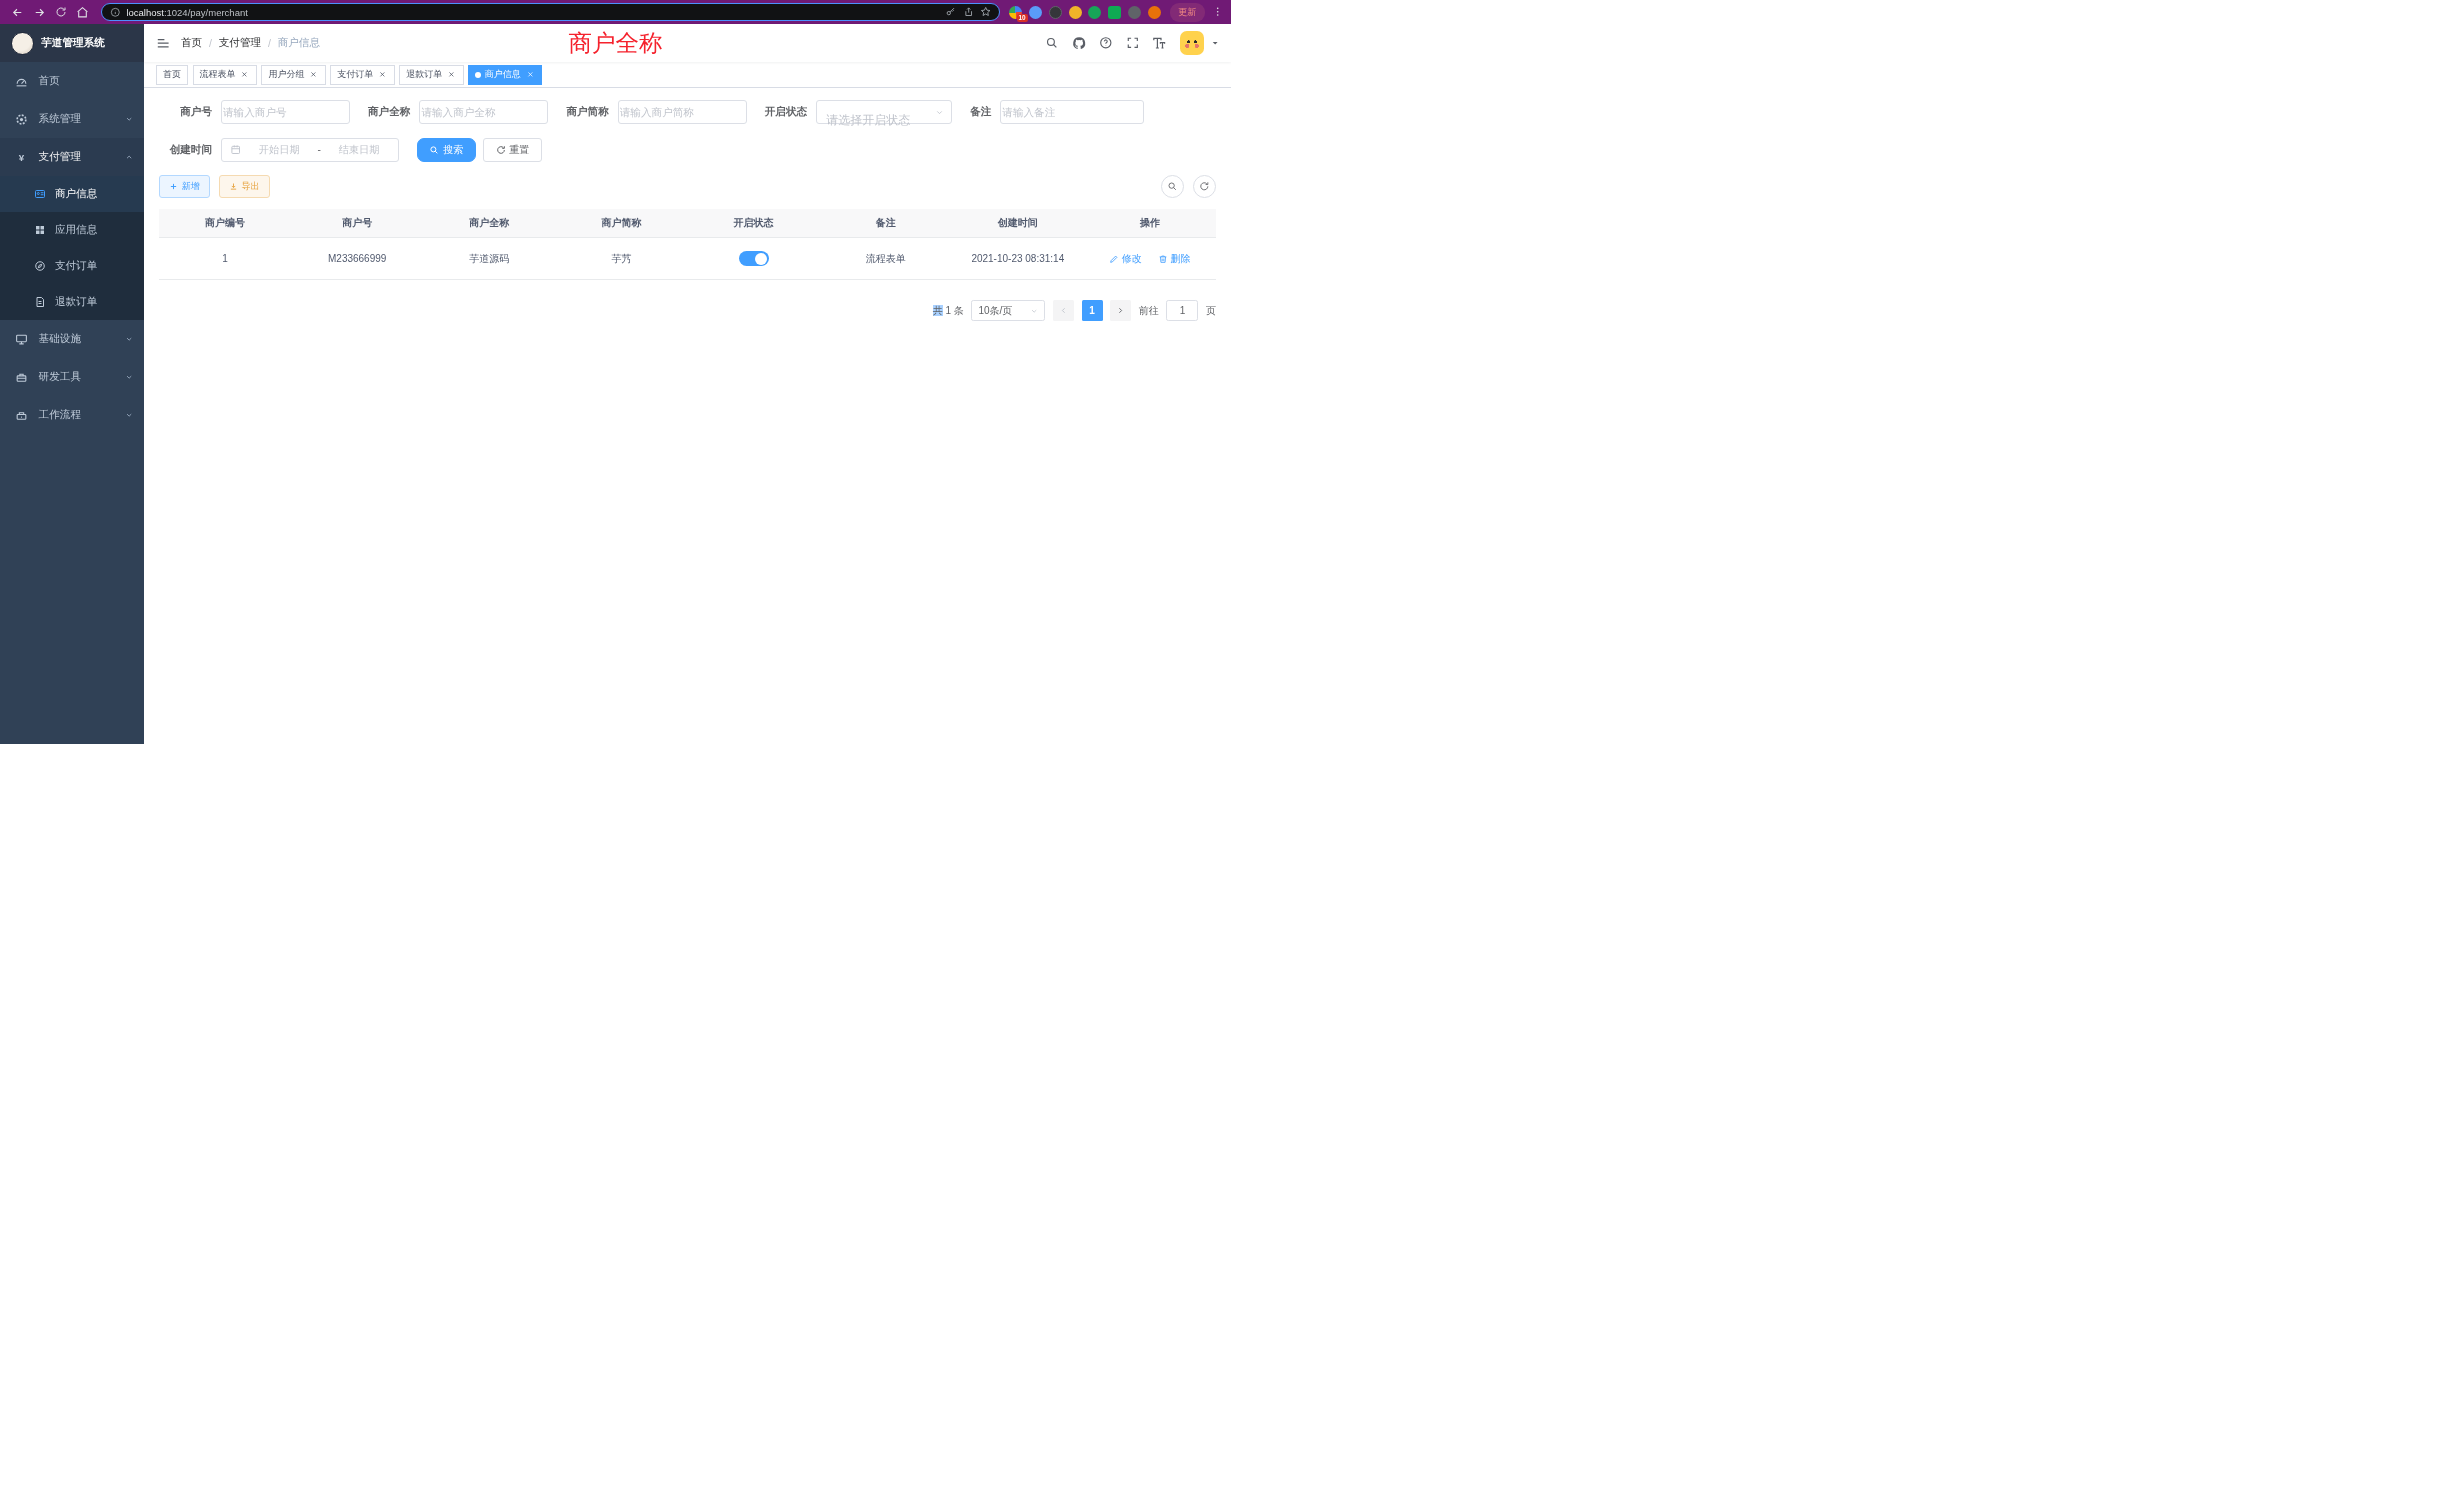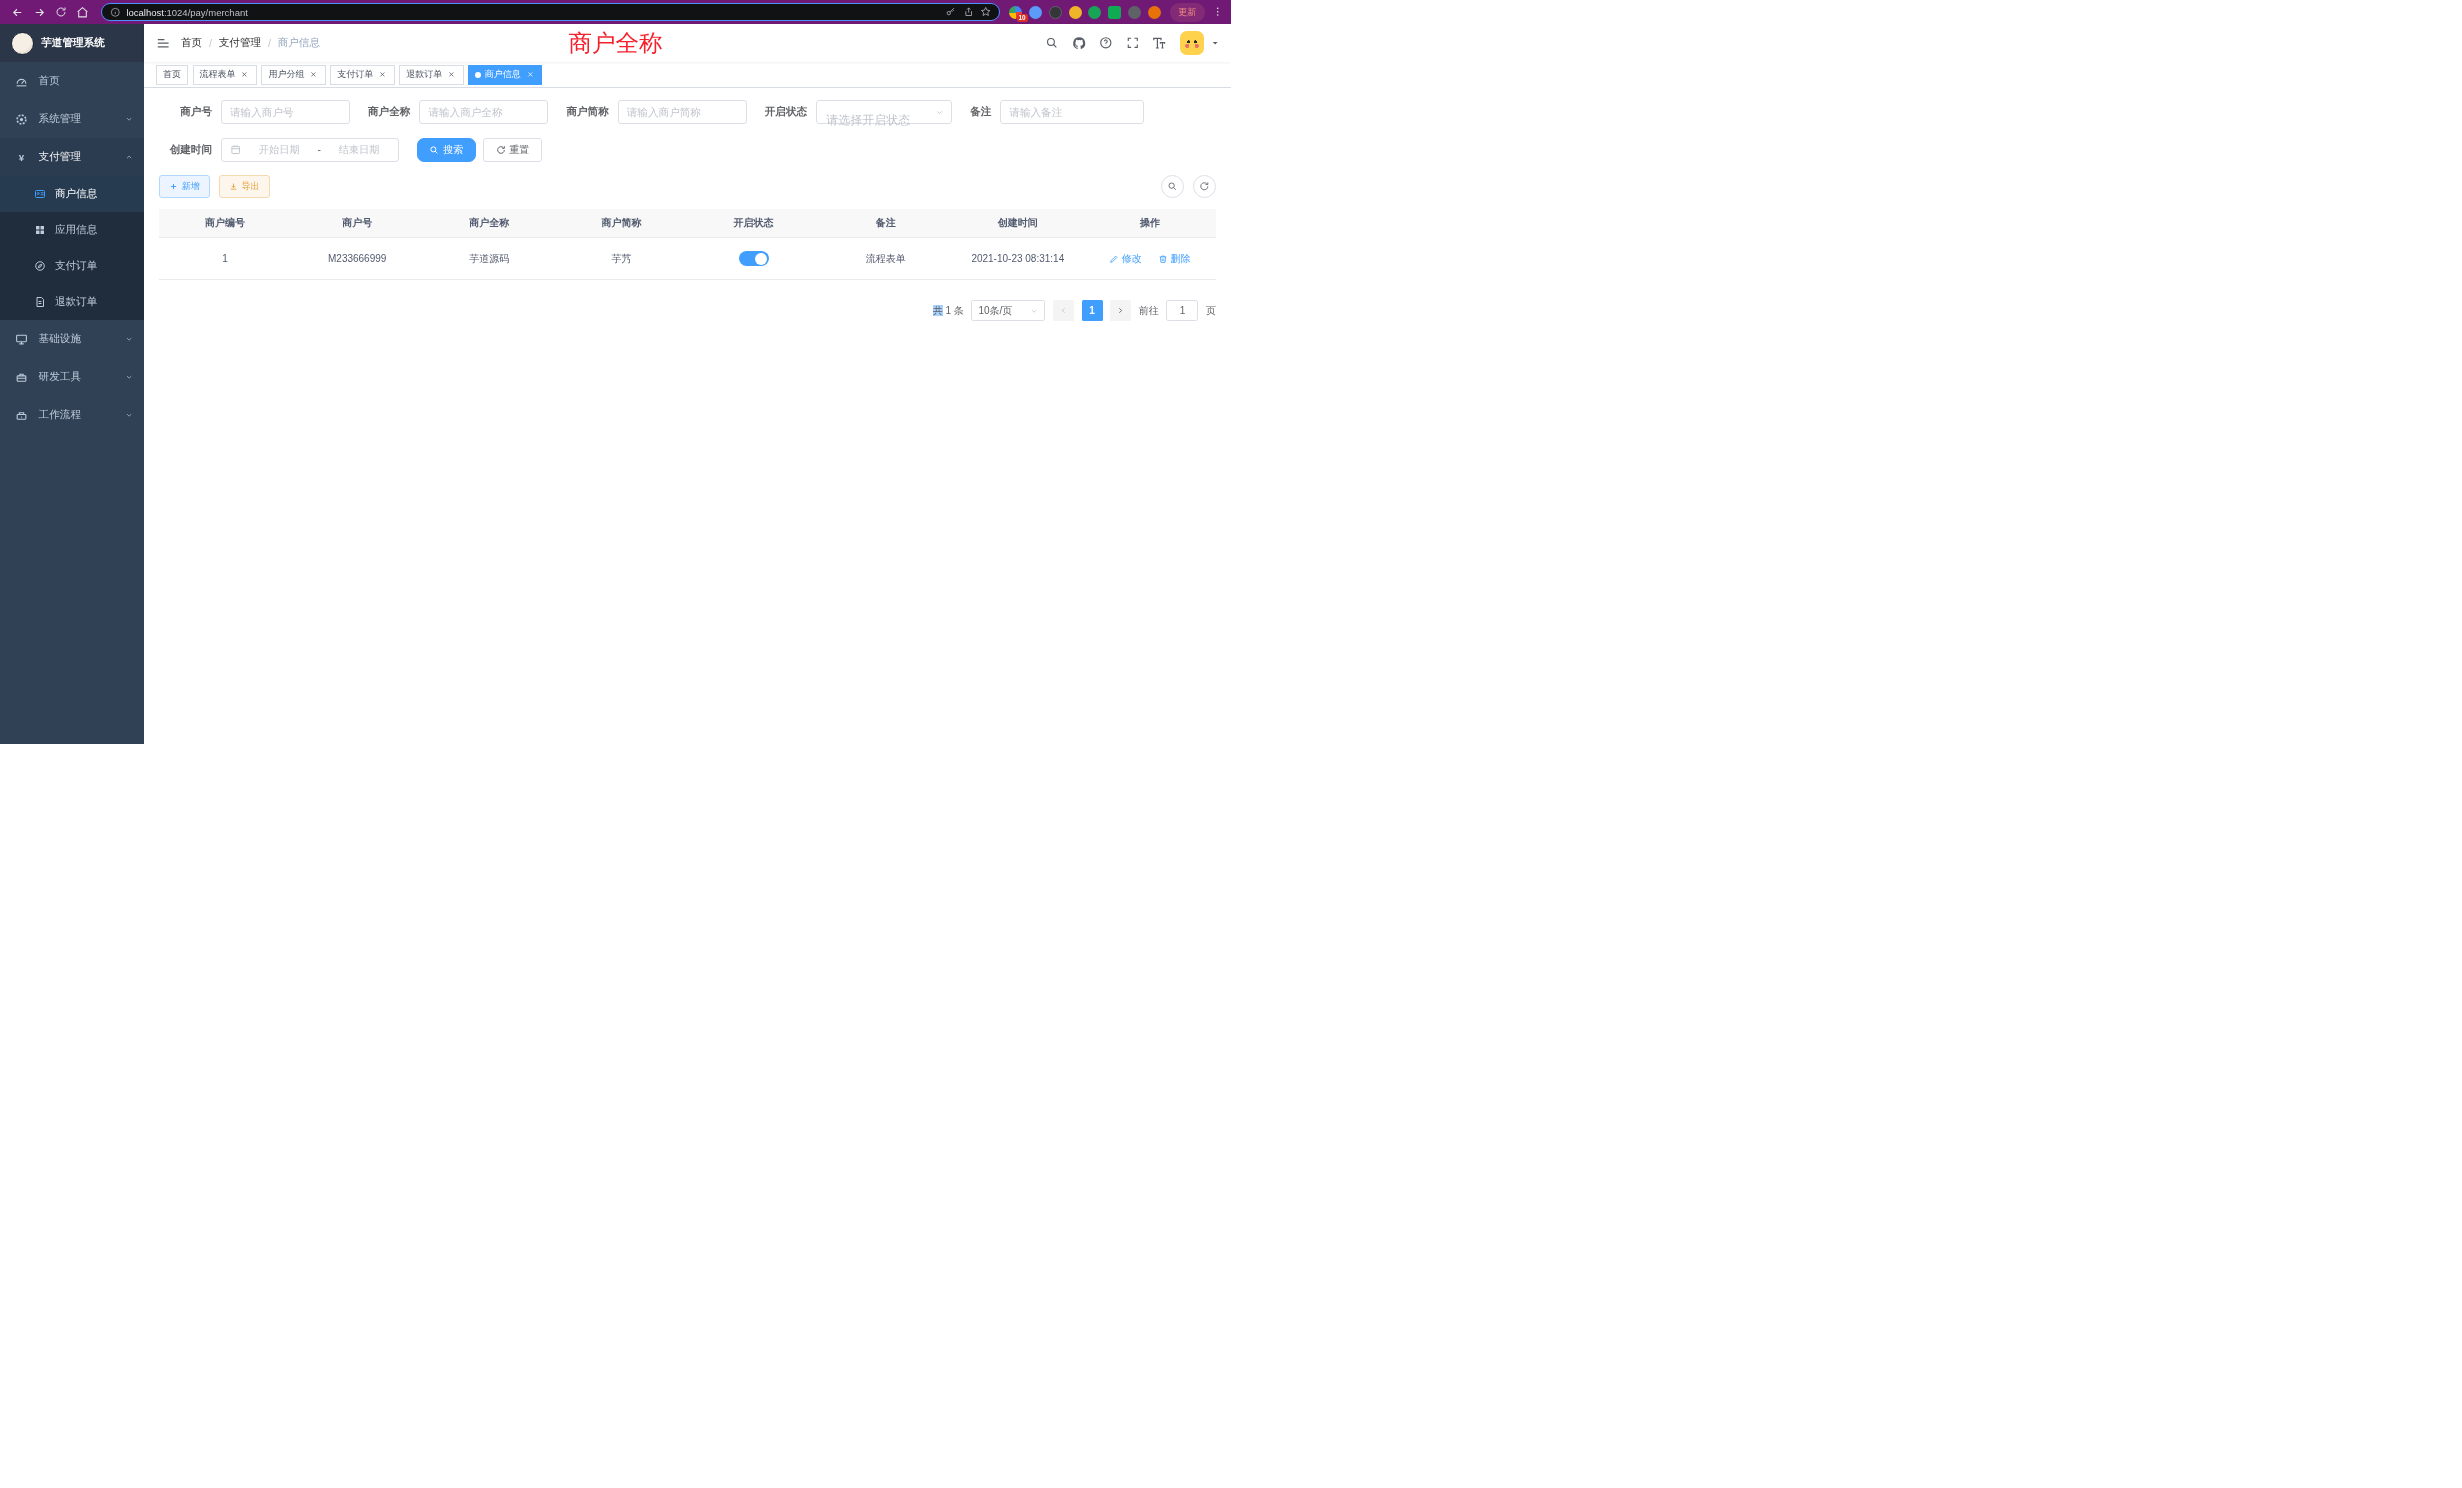--- a/index.html
+++ b/index.html
@@ -80,21 +80,21 @@
   .tag.active .dot { display:inline-block; }
   .tag-close { display:flex; align-items:center; justify-content:center; width:10.6px; height:10.6px; border-radius:50%; }
 
   .page-body { flex:1; padding:12px 15px 0; overflow:hidden; }
 
   
   .form-row { display:flex; align-items:center; margin-bottom:13.6px; }
   .form-item { display:flex; align-items:center; margin-right:18px; }
   .form-label { font-size:10.6px; font-weight:bold; color:#606266; margin-right:9px; white-space:nowrap; }
   .form-label.first { min-width:53px; text-align:right; }
-  .ipt { height:24px; border:0.8px solid #dcdfe6; border-radius:3px; padding:0 8px; font-size:10.6px; color:#606266; outline:none; background:#fff; }
+  .ipt { height:24px; border:0.8px solid #dcdfe6; border-radius:3px; padding:0 1px; font-size:10.6px; color:#606266; outline:none; background:#fff; }
   .ipt::placeholder { color:#c0c4cc; }
   .w170 { width:129px; } .w190 { width:144px; }
   .fake-select { width:136px; height:24px; border:0.8px solid #dcdfe6; border-radius:3px; display:flex; align-items:center; justify-content:space-between; padding:0 7.6px 0 9px; cursor:pointer; background:#fff; }
   .fake-select .ph { color:#c0c4cc; font-size:12px;margin-top:17px; }
   .caret-ic { color:#c0c4cc; }
   .date-range { width:178px; height:24px; border:0.8px solid #dcdfe6; border-radius:3px; display:flex; align-items:center; gap:6.8px; padding:0 7.6px; background:#fff; cursor:pointer; }
   .date-range .cal { color:#c0c4cc; flex:none; }
   .date-ph { color:#c0c4cc; font-size:10.2px; flex:1; text-align:center; }
   .date-sep { color:#606266; font-size:10.2px; }
 

